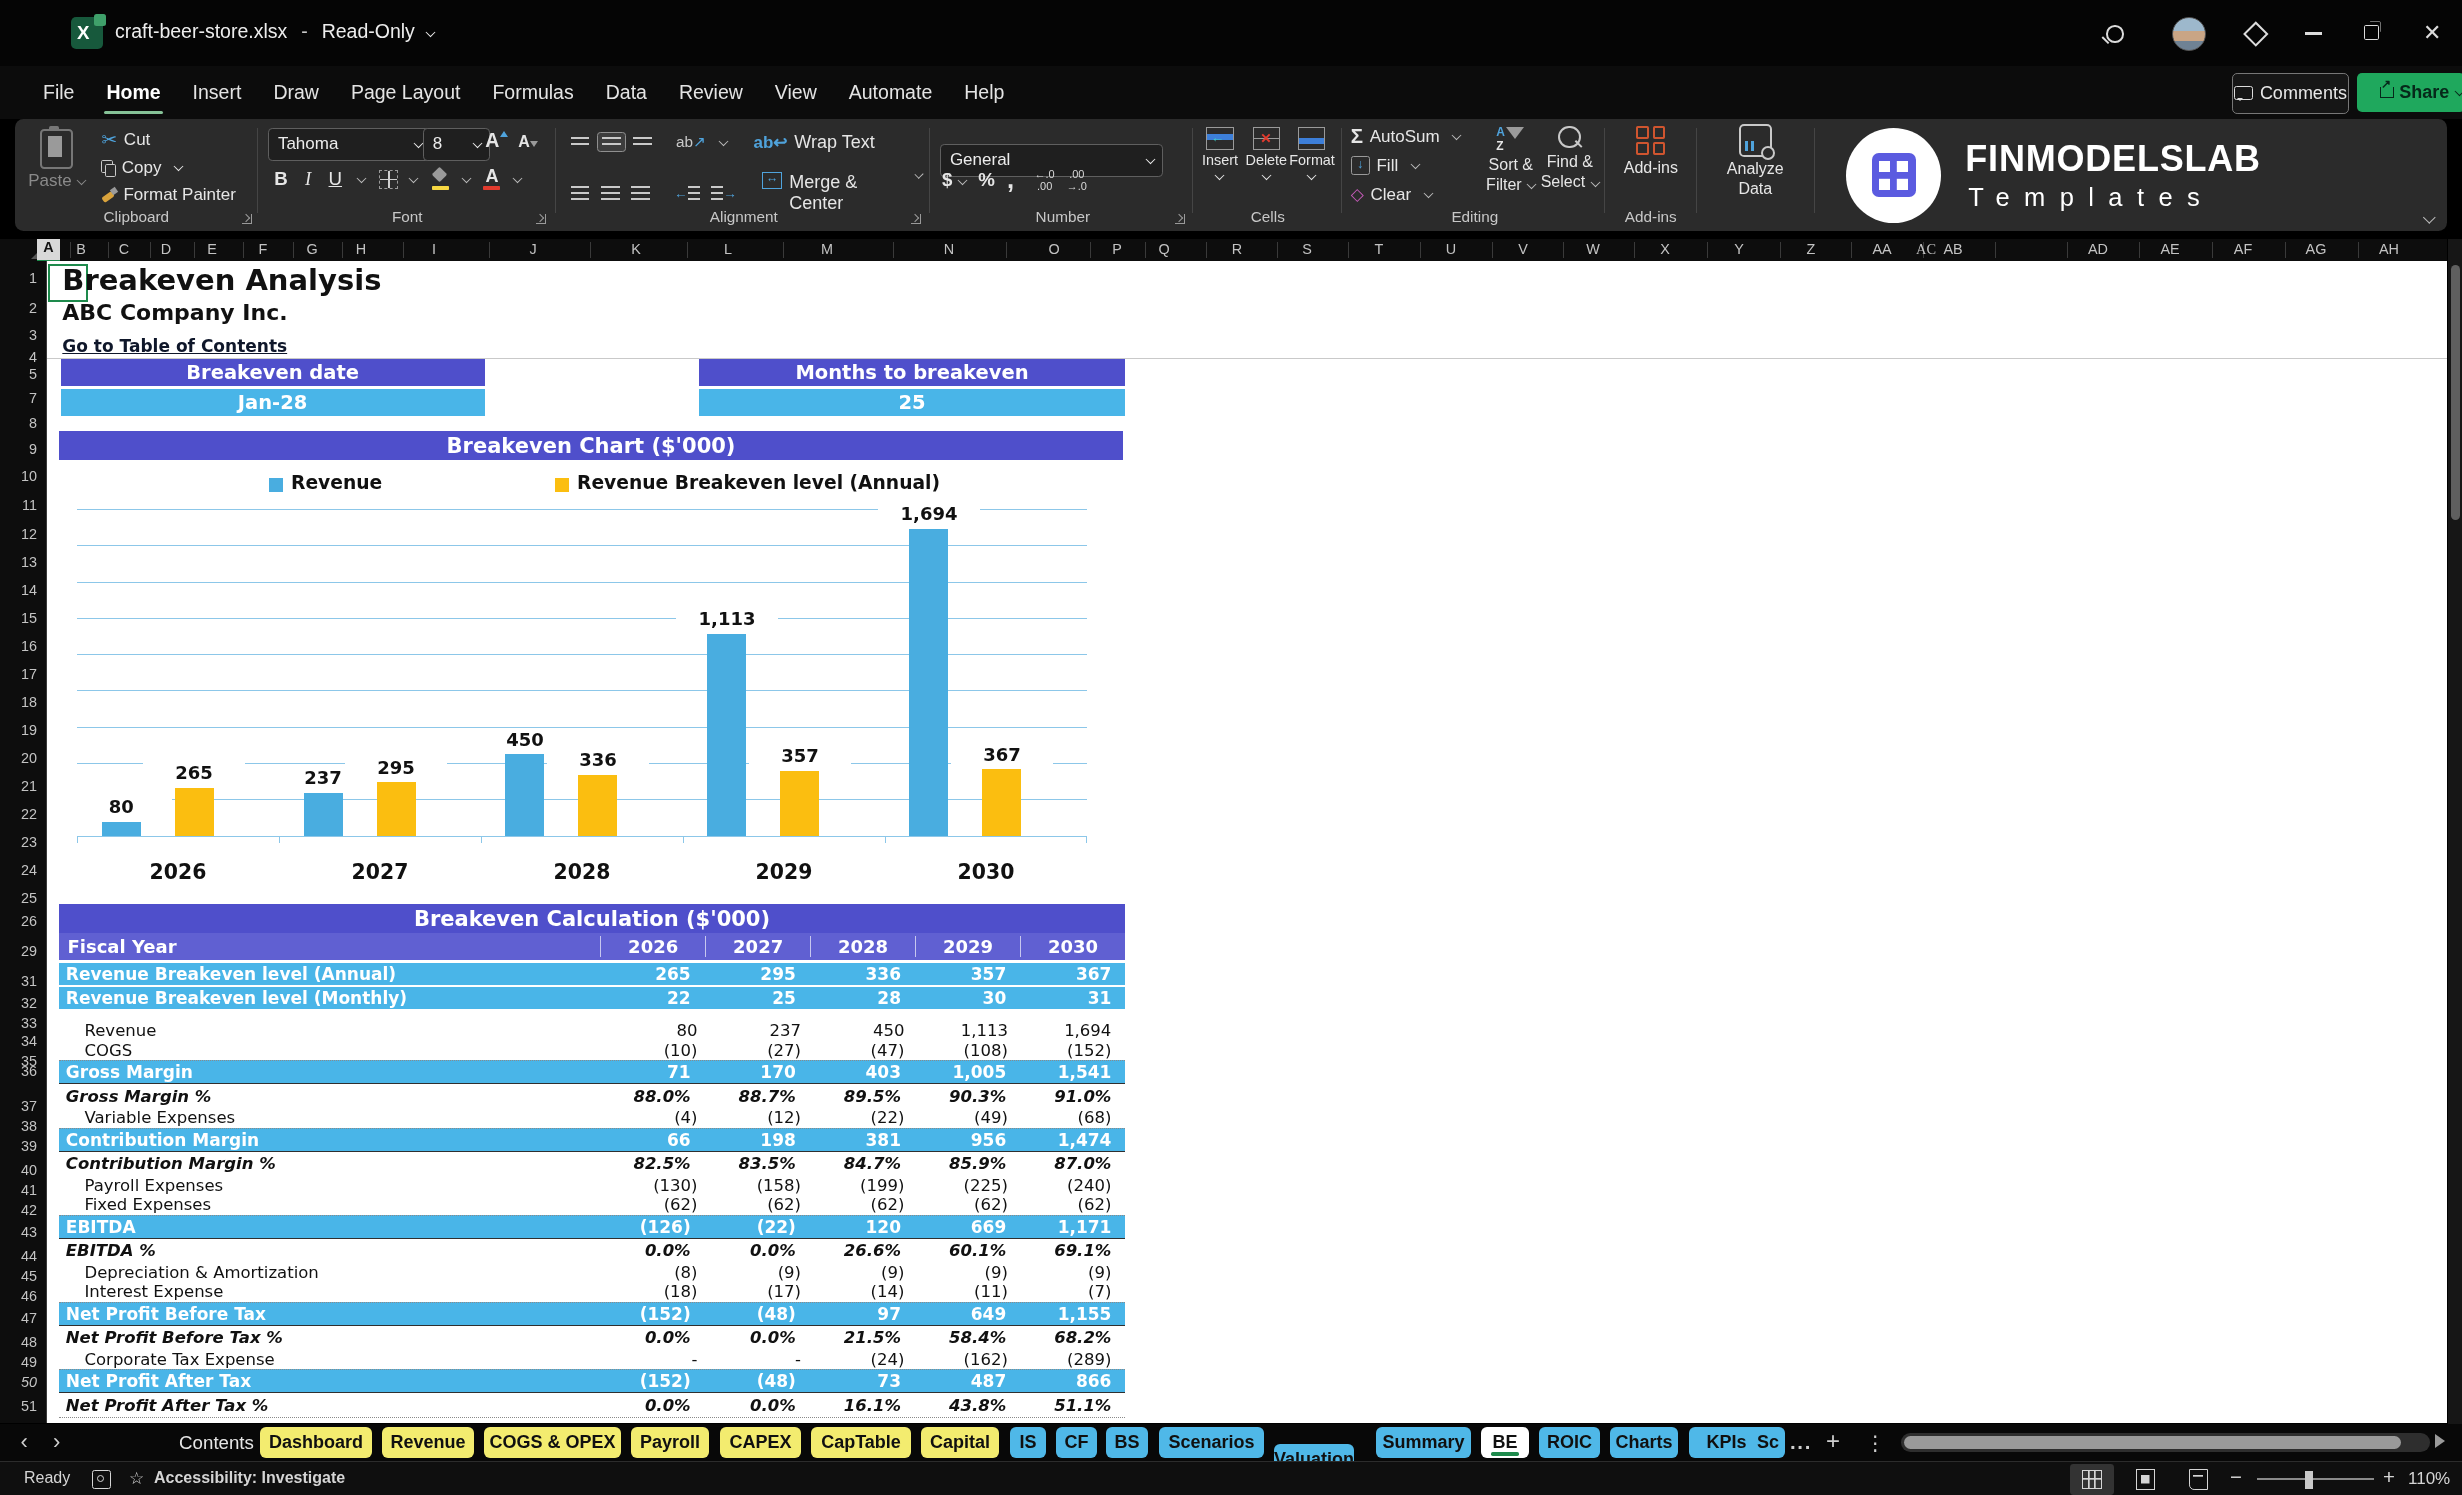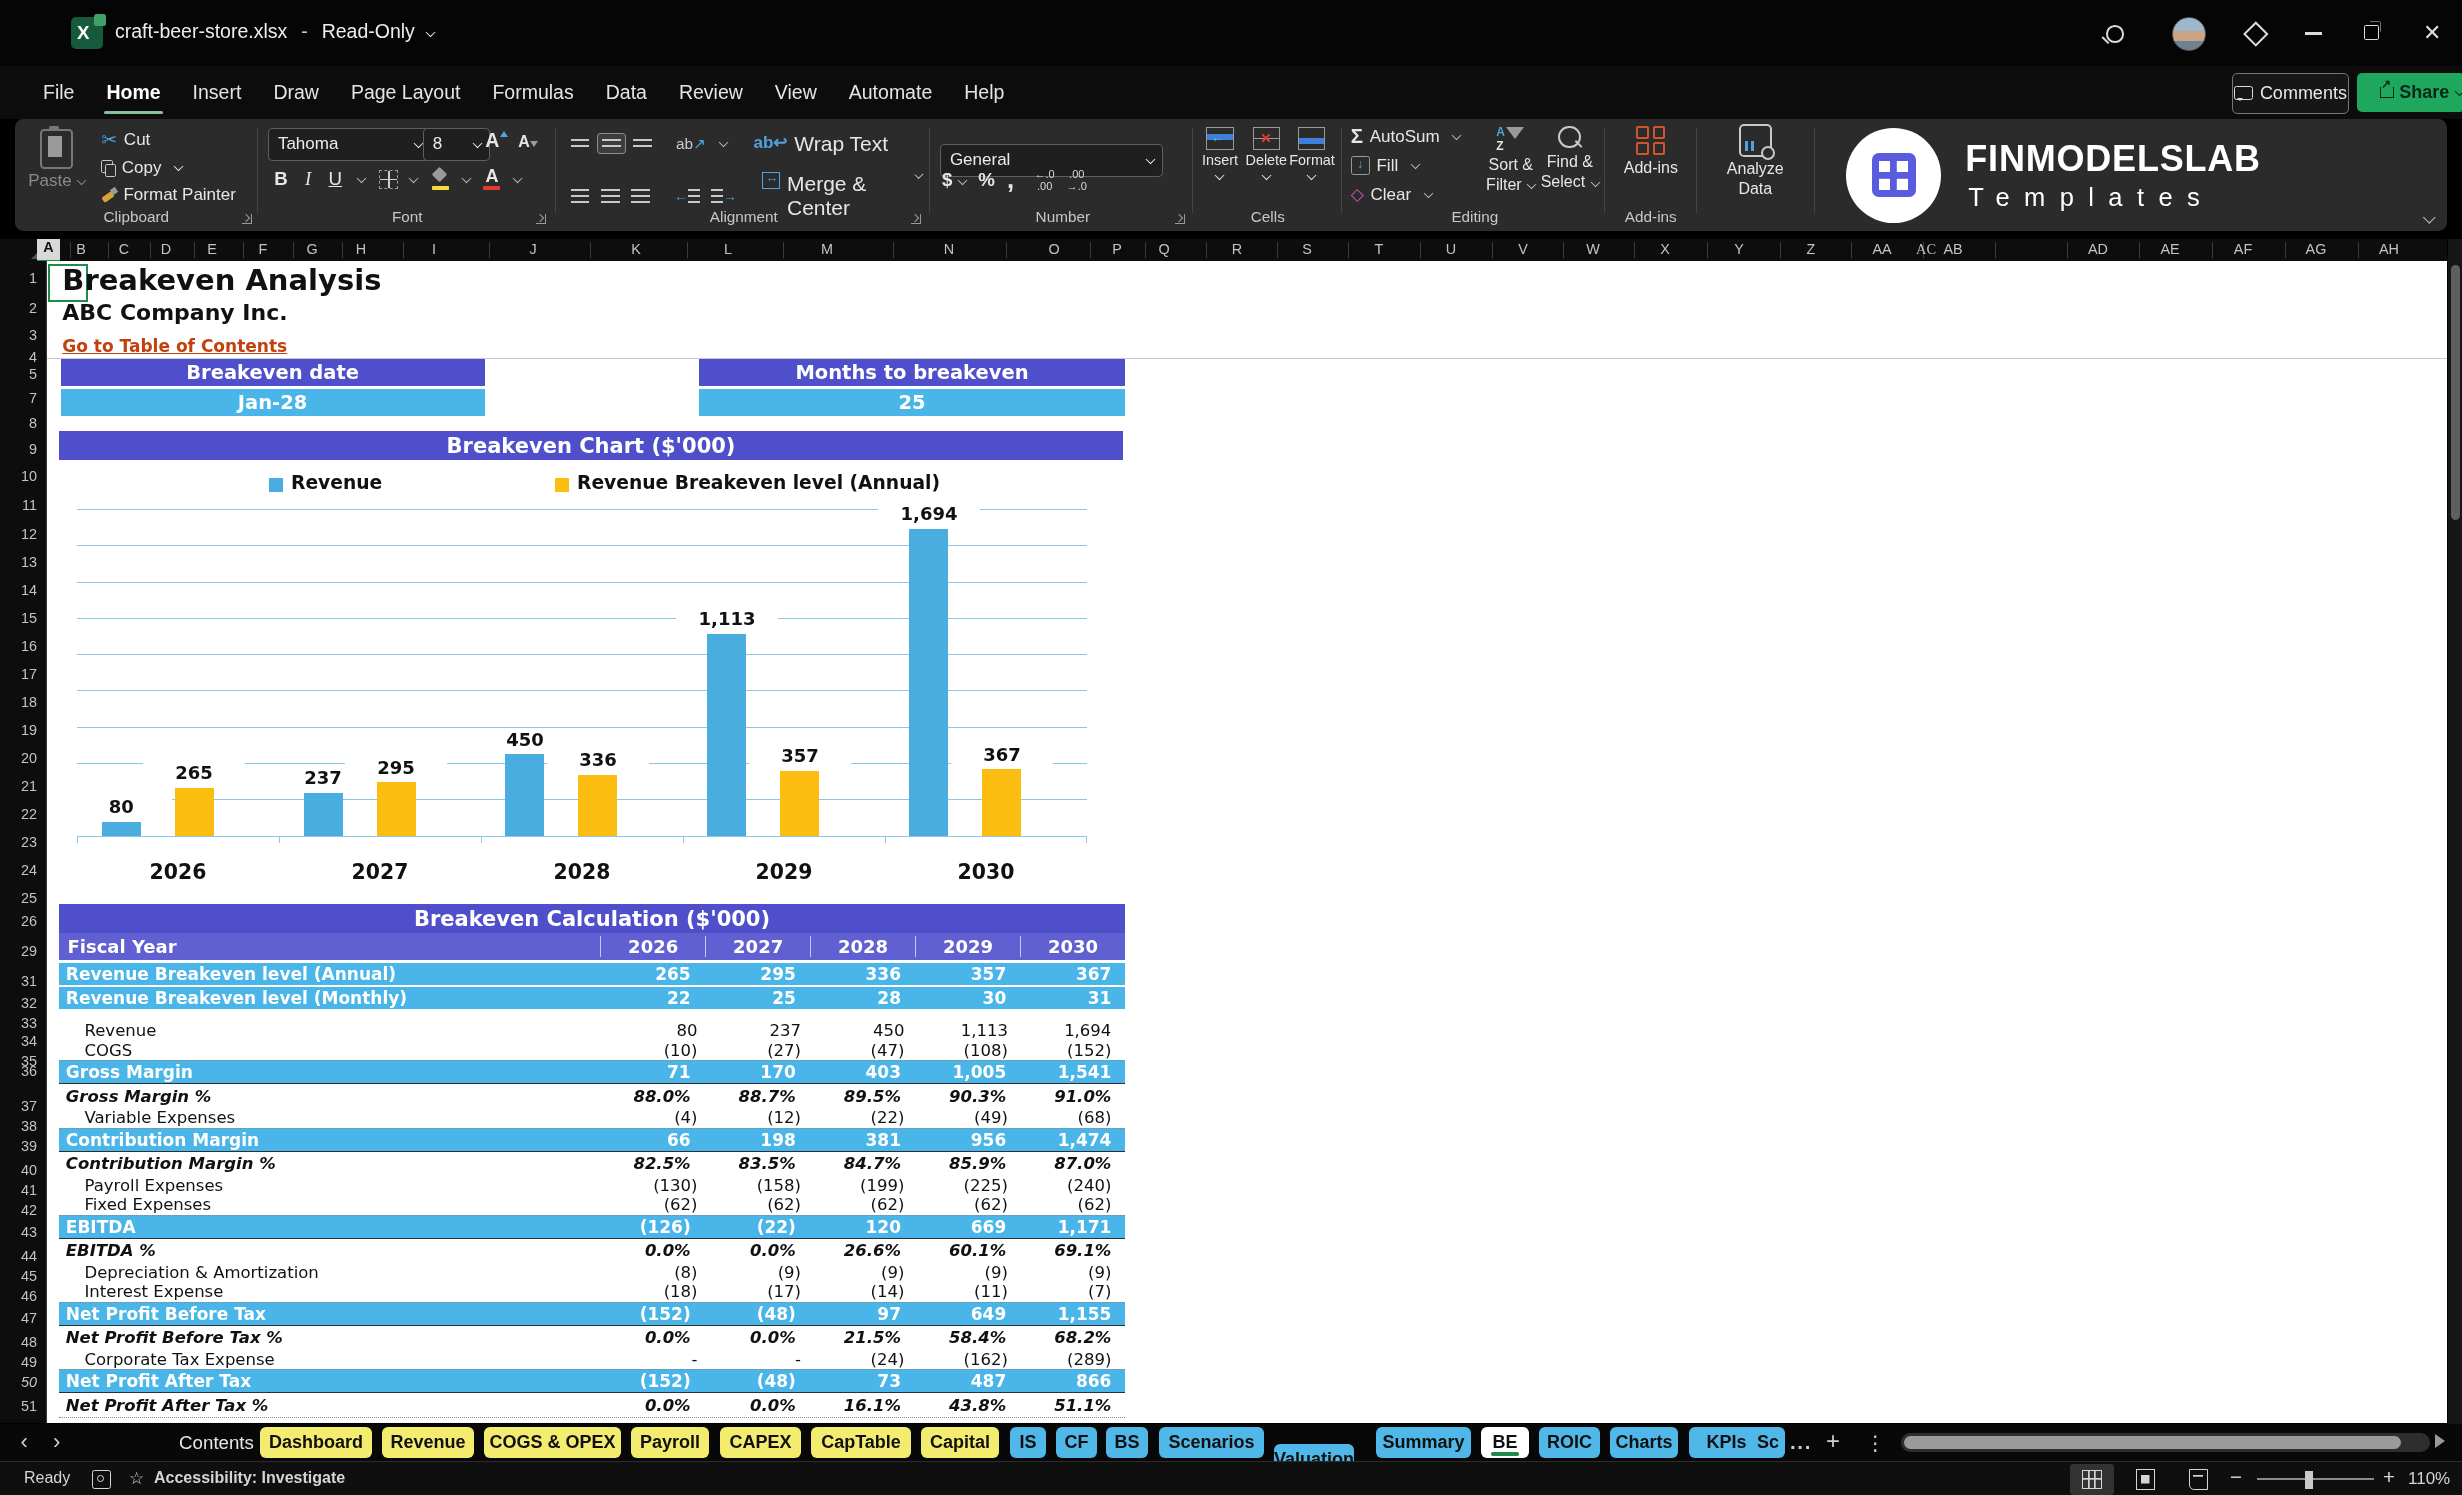--- a/index.html
+++ b/index.html
@@ -38,21 +38,21 @@
   .share-ic{display:inline-block;width:12px;height:10.2px;border:1.7px solid #06281a;border-top:none;position:relative;}
   .share-ic::after{content:"↗";position:absolute;left:0px;top:-10.2px;font-size:12px;font-weight:bold;}
   
   #ribbon{left:15.3px;top:119px;width:2432px;height:112px;background:#2b2b2b;border-radius:8.5px;}
   .rgroup{position:absolute;top:0;height:112px;}
   .gdiv{position:absolute;top:8.5px;width:0.8px;height:85px;background:#454545;}
   .glabel{position:absolute;bottom:5.1px;left:0;right:0;text-align:center;font-size:15.3px;color:#c7c7c7;}
   .lnch{position:absolute;bottom:6.8px;right:5.1px;width:9.3px;height:9.3px;border-right:1.7px solid #9a9a9a;border-bottom:1.7px solid #9a9a9a;}
   .lnch::after{content:"";position:absolute;right:1.7px;bottom:1.7px;width:5.1px;height:5.1px;border-right:1.7px solid #9a9a9a;border-bottom:1.7px solid #9a9a9a;transform:rotate(-45deg);}
   .rbtn{display:flex;align-items:center;gap:6.8px;font-size:17px;color:#e6e6e6;padding:3.4px 5.1px;border-radius:3.4px;}
-  .rtxt{font-size:21px;color:#e6e6e6;}
+  .rtxt{font-size:18px;color:#e6e6e6;}
   #paste-btn{position:absolute;left:8.5px;top:6.8px;width:66px;height:78px;text-align:center;color:#8a8a8a;font-size:17px;}
   .clipb{margin:3.4px auto 1.7px;width:29px;height:36px;border:2.5px solid #777;border-radius:4.2px;position:relative;background:#2b2b2b;}
   .clipb::before{content:"";position:absolute;left:6.8px;top:-5.1px;width:10.2px;height:5.1px;background:#777;border-radius:1.7px;}
   .clipb::after{content:"";position:absolute;left:6px;top:5.1px;width:13.6px;height:20.4px;background:#9a9a9a;}
   .scissors{color:#4fa3dc;font-size:18.7px;}
   .copy-ic{display:inline-block;width:13.6px;height:15.3px;position:relative;}
   .copy-ic::before,.copy-ic::after{content:"";position:absolute;width:9.3px;height:11px;border:1.7px solid #c9c9c9;border-radius:1.7px;background:#2b2b2b;}
   .copy-ic::before{left:0;top:0;} .copy-ic::after{left:3.4px;top:3.4px;}
   .brush{display:inline-block;width:15.3px;height:15.3px;position:relative;}
   .brush::before{content:"";position:absolute;left:0.8px;top:6.8px;width:12px;height:6px;background:#d9a33c;border-radius:1.7px;transform:rotate(-35deg);}
@@ -113,21 +113,21 @@
   .colsep{position:absolute;top:3.4px;width:0.8px;height:15.3px;background:#3a3a3a;}
   .colA-hl{position:absolute;left:37px;top:0;width:23px;height:21px;background:#d8d8d8;border-bottom:2.5px solid #1e8a4c;}
   .colA-hl span{color:#111;font-size:14.4px;font-weight:bold;display:block;text-align:center;}
   #rowhead{left:0;top:261px;width:46px;height:1162px;background:#0d0d0d;border-right:0.8px solid #3a3a3a;}
   .rownum{position:absolute;width:37px;text-align:right;font-size:14.4px;color:#c3c3c3;}
   
   #sheet{left:47px;top:261px;width:2400px;height:1162px;background:#ffffff;color:#111;font-family:"DejaVu Sans",sans-serif;}
   #sel-a1{left:0.8px;top:2.5px;width:36px;height:34px;border:2.1px solid #1e8a4c;}
   #sheet-title{left:15.3px;top:1.7px;font-size:29px;font-weight:bold;color:#111;}
   #sheet-company{left:15.3px;top:39px;font-size:22px;font-weight:bold;color:#111;}
-  #toc-link{left:15.3px;top:75px;font-size:17px;font-weight:bold;color:#c2410c;text-decoration:underline;}
+  #toc-link{left:15.3px;top:75px;font-size:17px;font-weight:bold;color:#0f172a;text-decoration:underline;}
   #row4line{left:0;top:97px;width:2400px;height:1.3px;background:#c9c9c9;}
   .kpi-head{height:27px;background:#4f4fcb;color:#fff;font-weight:bold;font-size:19.5px;display:flex;align-items:center;justify-content:center;}
   .kpi-val{height:27px;background:#49b5e8;color:#fff;font-weight:bold;font-size:19.5px;display:flex;align-items:center;justify-content:center;}
   .ptitle{background:#4f4fcb;color:#fff;font-weight:bold;font-size:21px;display:flex;align-items:center;justify-content:center;}
   
   #chartwrap{left:12px;top:170px;width:1064px;height:472px;}
   #chart-legend{position:absolute;left:0;top:41px;width:100%;height:29px;}
   .leg-sq{position:absolute;top:6px;width:14.4px;height:14.4px;}
   .leg-lb{position:absolute;top:0;font-size:18.7px;font-weight:bold;color:#111;}
   #plot{position:absolute;left:18px;top:78px;width:1010px;height:327px;}

